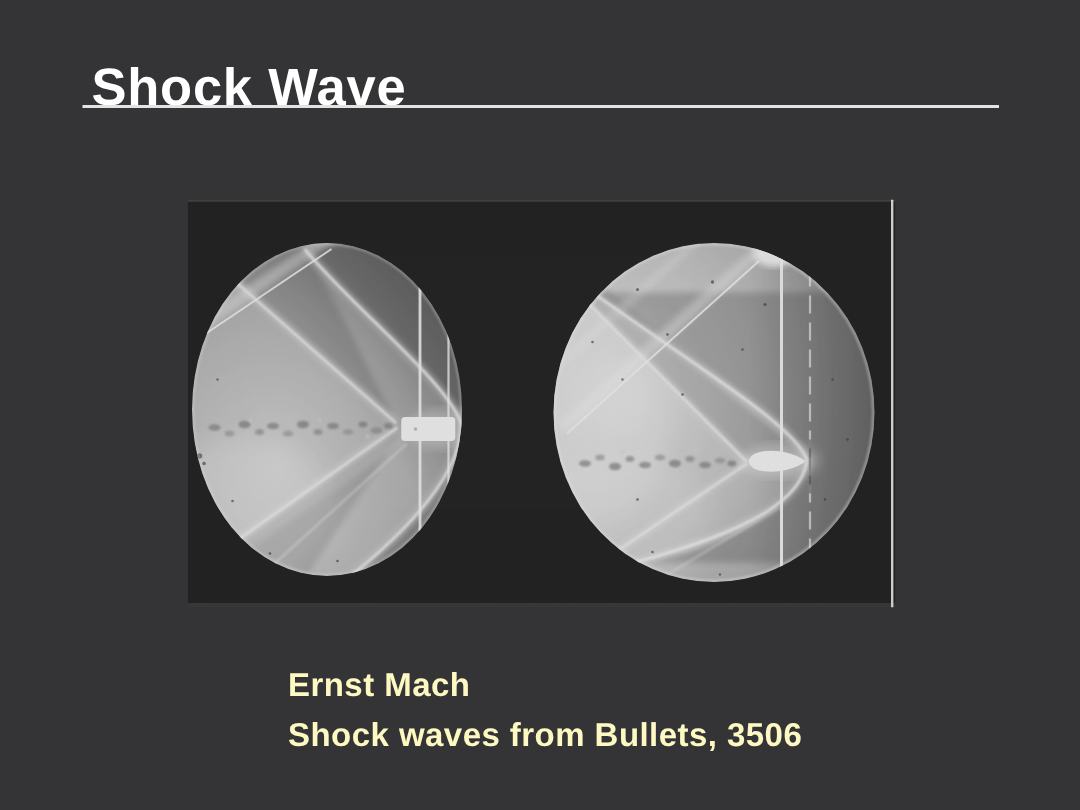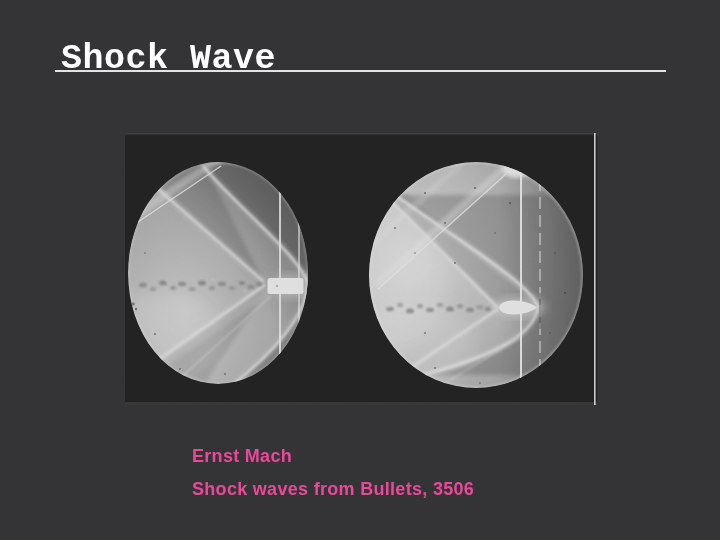--- a/index.html
+++ b/index.html
@@ -1,24 +1,24 @@
 <!DOCTYPE html>
 <html><head>
 <meta charset="utf-8">
 <style>
   html,body{margin:0;padding:0;}
   body{width:720px;height:540px;overflow:hidden;background:#343436;}
   .slide{position:relative;width:720px;height:540px;background:#343436;
          font-family:"Liberation Sans",sans-serif;overflow:hidden;}
   .slide-title{position:absolute;left:61px;top:16px;font-size:35px;font-weight:700;
-               color:#ffffff;letter-spacing:0.5px;white-space:nowrap;font-family:Liberation Mono, monospace;}
+               color:#ffffff;letter-spacing:0.5px;white-space:nowrap;}
   .title-rule{position:absolute;left:55px;top:70px;width:611px;height:2px;background:#e3e3e3;}
   .photo-wrap{position:absolute;left:125px;top:133px;width:472px;height:272px;}
-  .caption{position:absolute;left:192px;top:440px;font-size:18px;font-weight:700;
-           color:#ec4899;line-height:33px;letter-spacing:0.3px;}
+  .caption{position:absolute;left:192px;top:440px;font-size:22px;font-weight:700;
+           color:#fef9c3;line-height:33px;letter-spacing:0.3px;}
   .caption div{white-space:nowrap;}
 </style>
 </head>
 <body>
 
 <div class="slide">
 
   <h1 class="slide-title">Shock Wave</h1>
   <div class="title-rule"></div>
 

